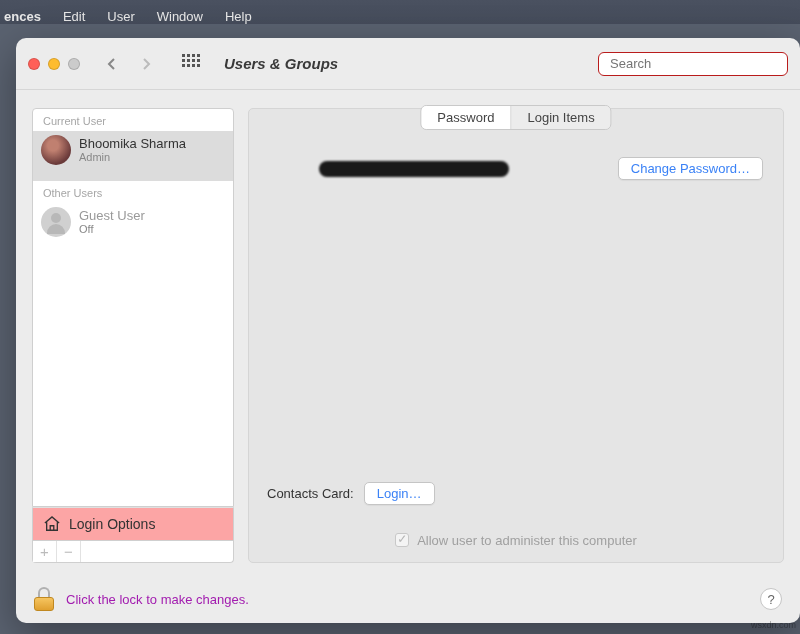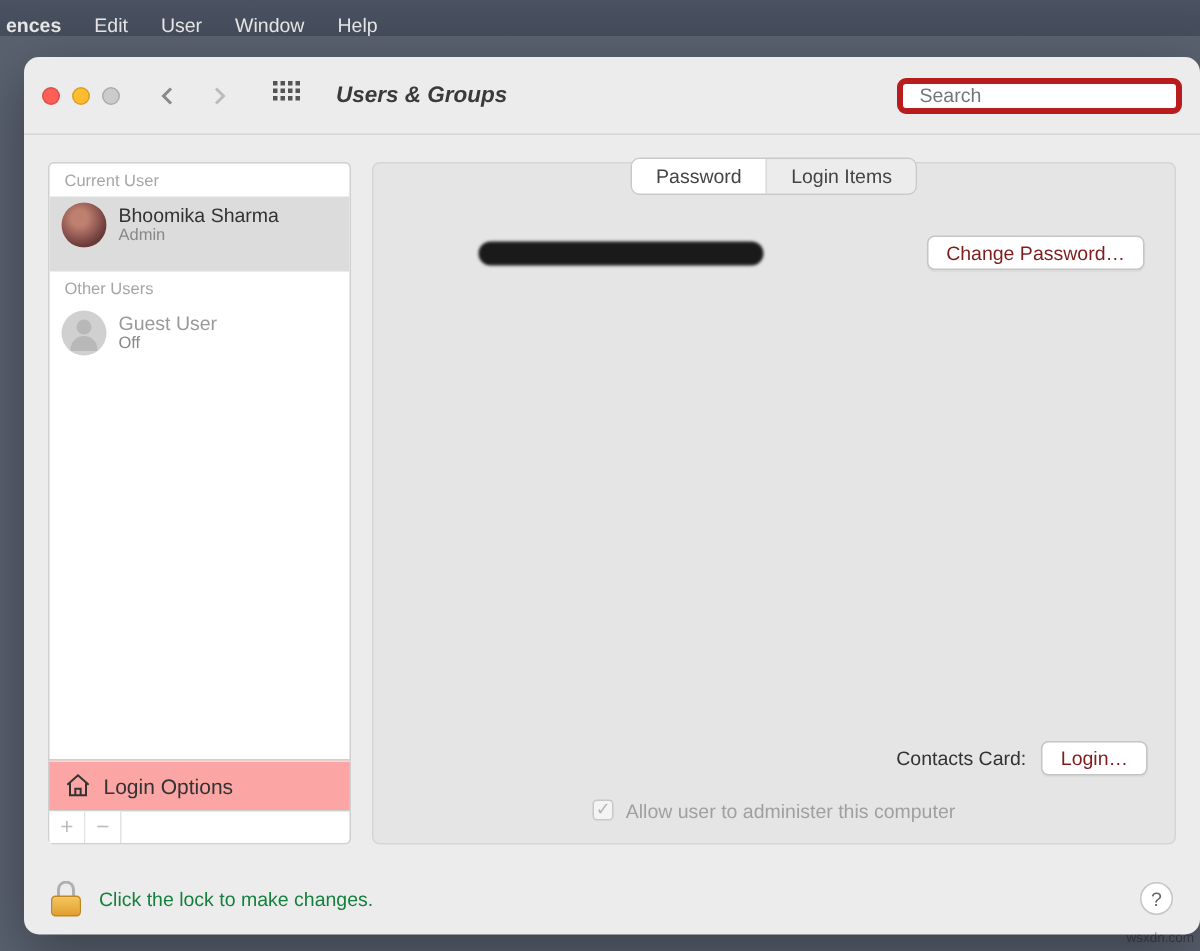--- a/index.html
+++ b/index.html
@@ -60,21 +60,21 @@
     .grid-icon {
       width: 20px; height: 20px; margin: 0 8px;
       display: grid; grid-template-columns: repeat(4, 3px);
       grid-template-rows: repeat(3, 3px); gap: 2px;
     }
     .grid-icon i { background: #555; }
     .title { font-size: 15px; font-weight: 600; color: #3a3a3a; margin-left: 6px; font-style: italic; }
     .search {
       margin-left: auto;
       width: 190px; height: 24px;
-      border: 4px solid #b91c1c;
+      border: 1px solid #b91c1c;
       border-radius: 6px;
       background: #fff;
       display: flex; align-items: center;
       padding: 0 6px; gap: 5px;
     }
     .search svg { width: 14px; height: 14px; stroke: #999; }
     .search input {
       border: none; outline: none; font-size: 13px;
       flex: 1; background: transparent; color: #333;
     }
@@ -175,32 +175,32 @@
       width: 190px; height: 16px;
       background: #1a1a1a;
       border-radius: 8px;
       filter: blur(1px);
     }
     .btn {
       background: #fff;
       border: 1px solid #c5c5c5;
       border-radius: 5px;
       padding: 3px 12px;
-      font-size: 13px; color: #7f1d1d;
+      font-size: 13px; color: #3b82f6;
       box-shadow: 0 1px 1px rgba(0,0,0,.05);
     }
     .change-pw {
       position: absolute; top: 48px; right: 20px;
     }
     .bottom-ctrls {
       position: absolute; bottom: 14px; left: 18px; right: 18px;
     }
     .contacts-row {
-      display: flex; align-items: center; justify-content: flex-end; gap: 10px;
-      margin-bottom: 16px; color: #333;
+      display: flex; align-items: center; justify-content: flex-start; gap: 10px;
+      margin-bottom: 28px; color: #333;
     }
     .admin-row {
       display: flex; align-items: flex-start; justify-content: center; gap: 8px;
       color: #a0a0a0; font-size: 13px;
     }
     .chk {
       width: 14px; height: 14px; border: 1px solid #c8c8c8;
       border-radius: 3px; background: #f4f4f4; position: relative;
     }
     .chk::after {
@@ -219,21 +219,21 @@
       background: linear-gradient(#f6c560, #e0a030);
       border: 1px solid #c08820; border-radius: 3px;
     }
     .lock .shackle {
       position: absolute; top: 0; left: 4px;
       width: 12px; height: 12px;
       border: 2px solid #b0b0b0;
       border-bottom: none;
       border-radius: 8px 8px 0 0;
     }
-    .footer-text { color: #15803d; font-size: 13px; flex: 1; }
+    .footer-text { color: #a21caf; font-size: 13px; flex: 1; }
     .help {
       width: 22px; height: 22px; border-radius: 50%;
       border: 1px solid #c5c5c5; background: #fff;
       display: flex; align-items: center; justify-content: center;
       color: #666; font-size: 13px;
     }
     .watermark {
       position: absolute; right: 4px; bottom: 4px;
       font-size: 9px; color: rgba(0,0,0,.35);
     }

